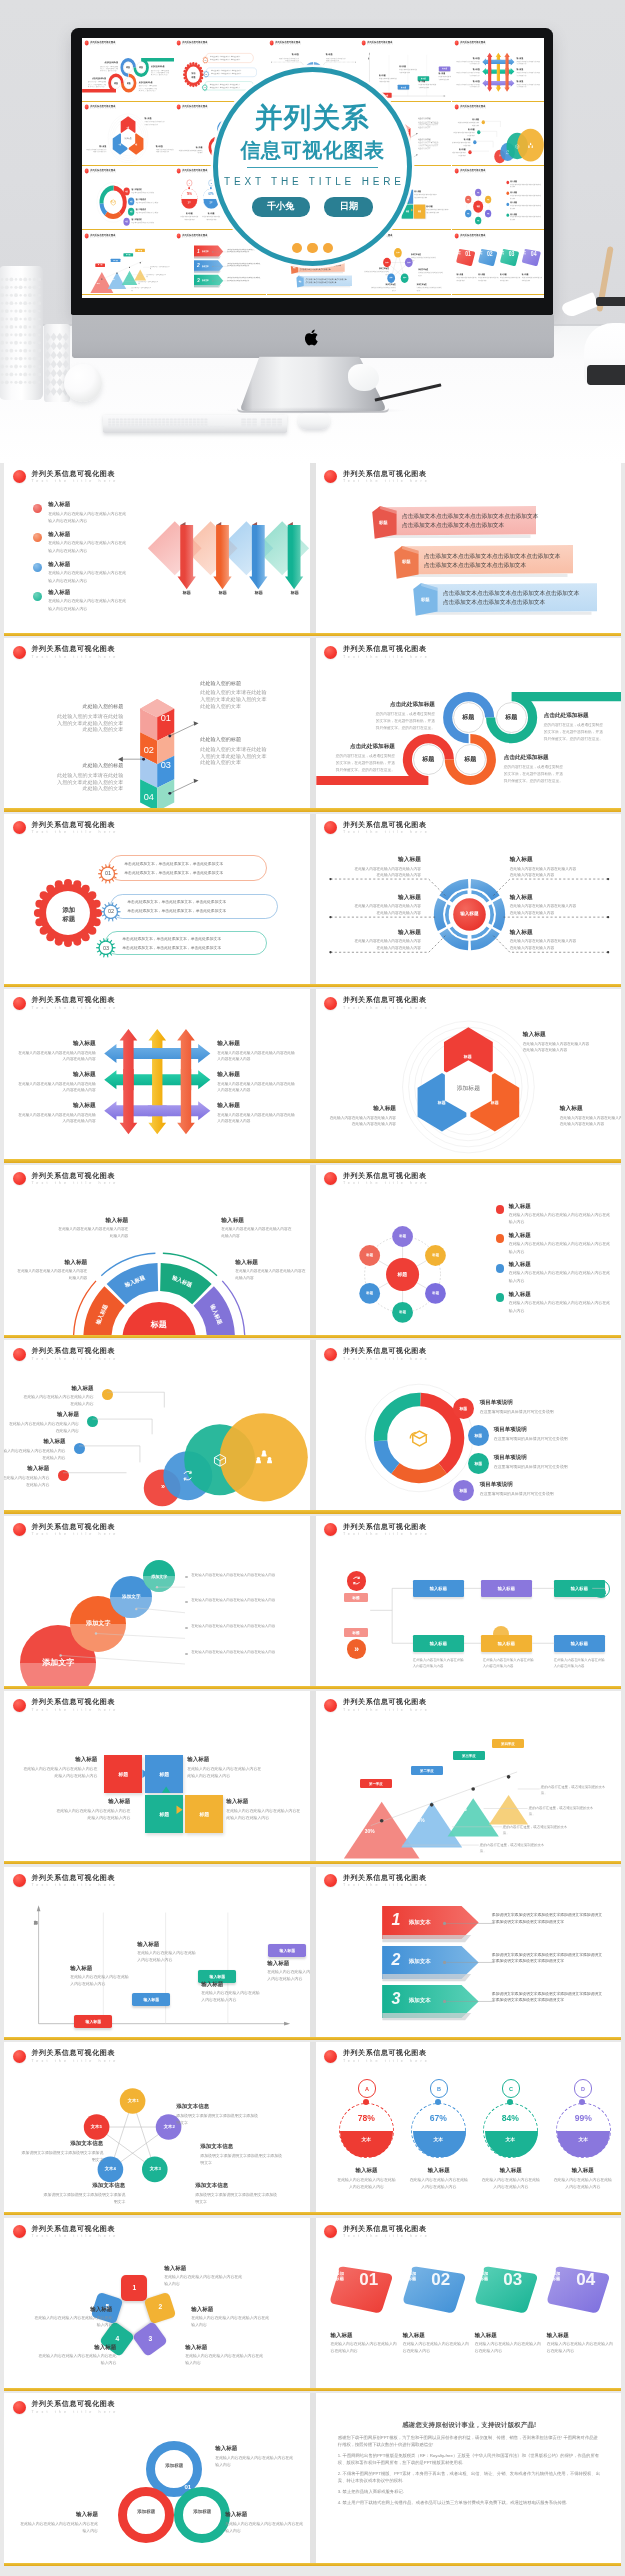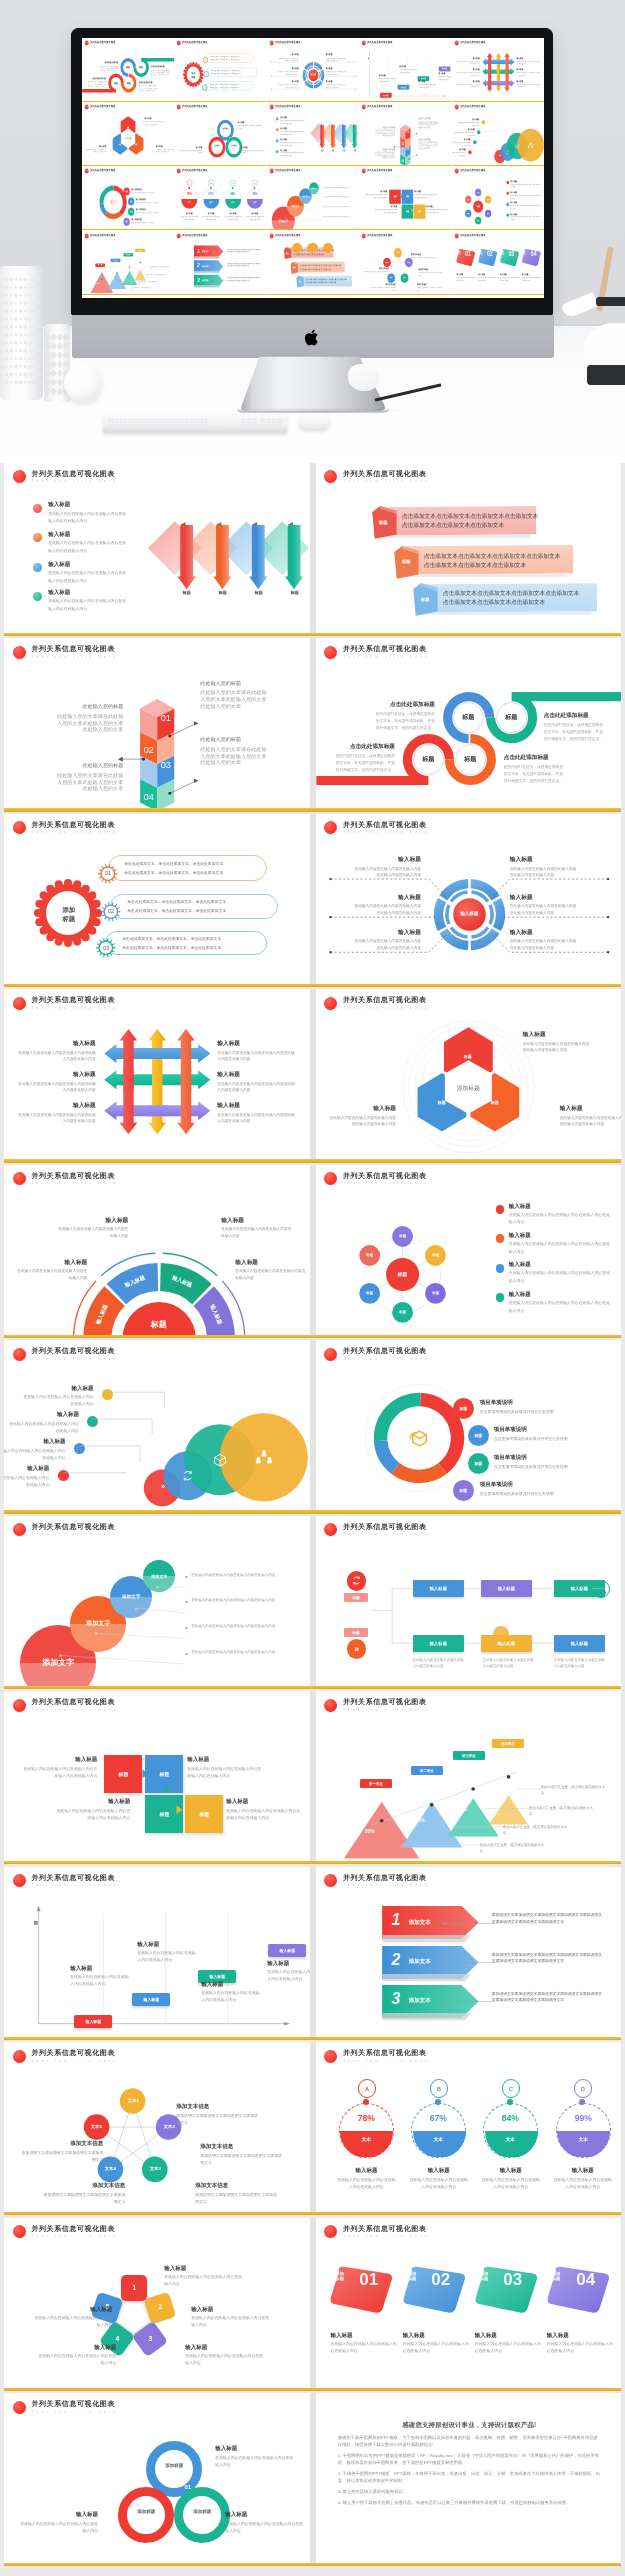--- a/index.html
+++ b/index.html
@@ -1637,20 +1637,30 @@
                   <div style="position:absolute;left:251px;top:26px;width:38px;text-align:center;font-size:17px;font-weight:bold;color:#fff;opacity:.92;">04</div>
                   <div style="position:absolute;left:231px;top:88px;width:68px;">
                     <div class="ttl">输入标题</div>
                     <div class="par" style="margin-top:1.8px">在此输入内容在此输入内容在此输入内容在此输入内容</div>
                   </div>
                 </div>
               </div>
               <div style="position:absolute;left:0;bottom:0;width:92px;height:1px;background:#e6b42c"></div>
             </div>
           </div>
+      <div class="badge">
+        <div class="b1">并列关系</div>
+        <div class="b2">信息可视化图表</div>
+        <div class="rule"></div>
+        <div class="b3">TEXT THE TITLE HERE</div>
+        <div class="btns">
+          <span class="btn">千小兔</span>
+          <span class="btn">日期</span>
+        </div>
+      </div>
       <div class="dots">
             <i></i>
             <i></i>
             <i></i>
           </div>
     </div>
   </div>
   <div class="chin">
     <svg class="applelogo" viewBox="0 0 26 30">
       <path d="M17.6 15.8c0-3.3 2.7-4.9 2.8-5-1.5-2.3-3.9-2.6-4.8-2.6-2-.2-4 1.2-5 1.2-1 0-2.6-1.2-4.3-1.2C4.1 8.2 2 9.5.9 11.6c-2.2 3.9-.6 9.7 1.6 12.9 1.1 1.6 2.4 3.3 4 3.3 1.6-.1 2.2-1 4.2-1s2.5 1 4.2 1c1.7 0 2.8-1.6 3.9-3.2 1.2-1.8 1.7-3.6 1.8-3.7-.1 0-3.4-1.3-3.4-5.1z" fill="#000"></path>

